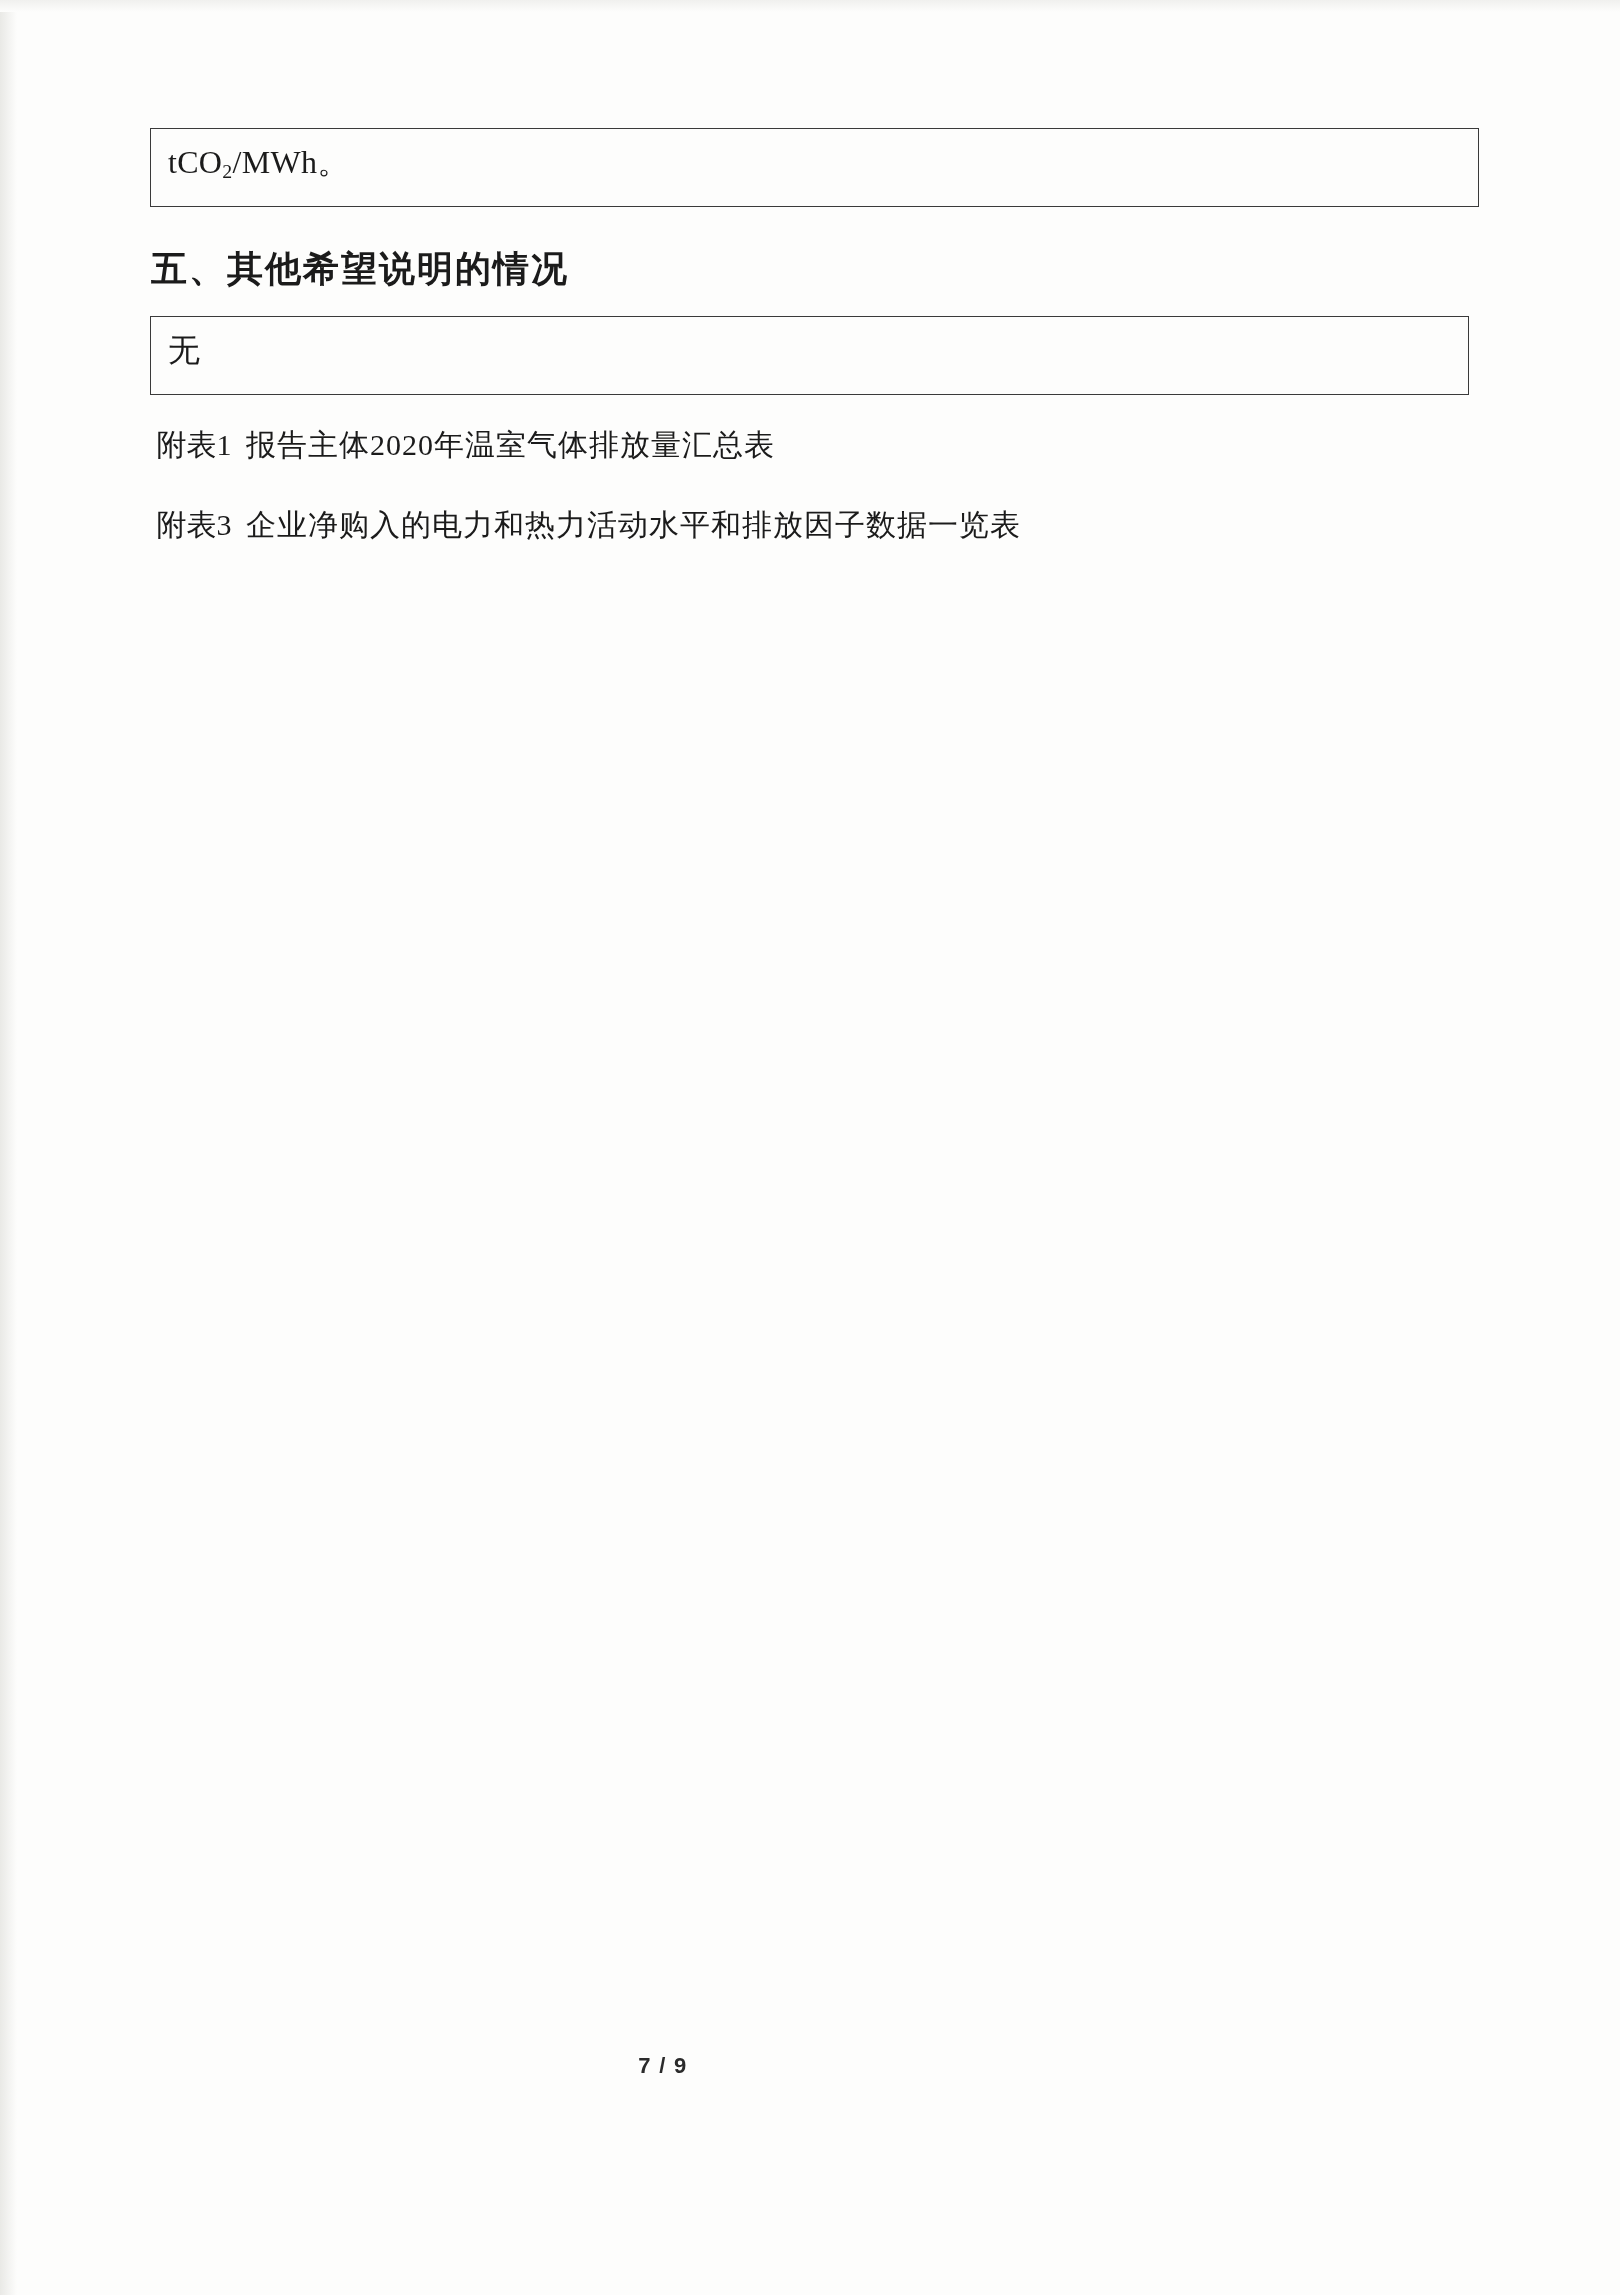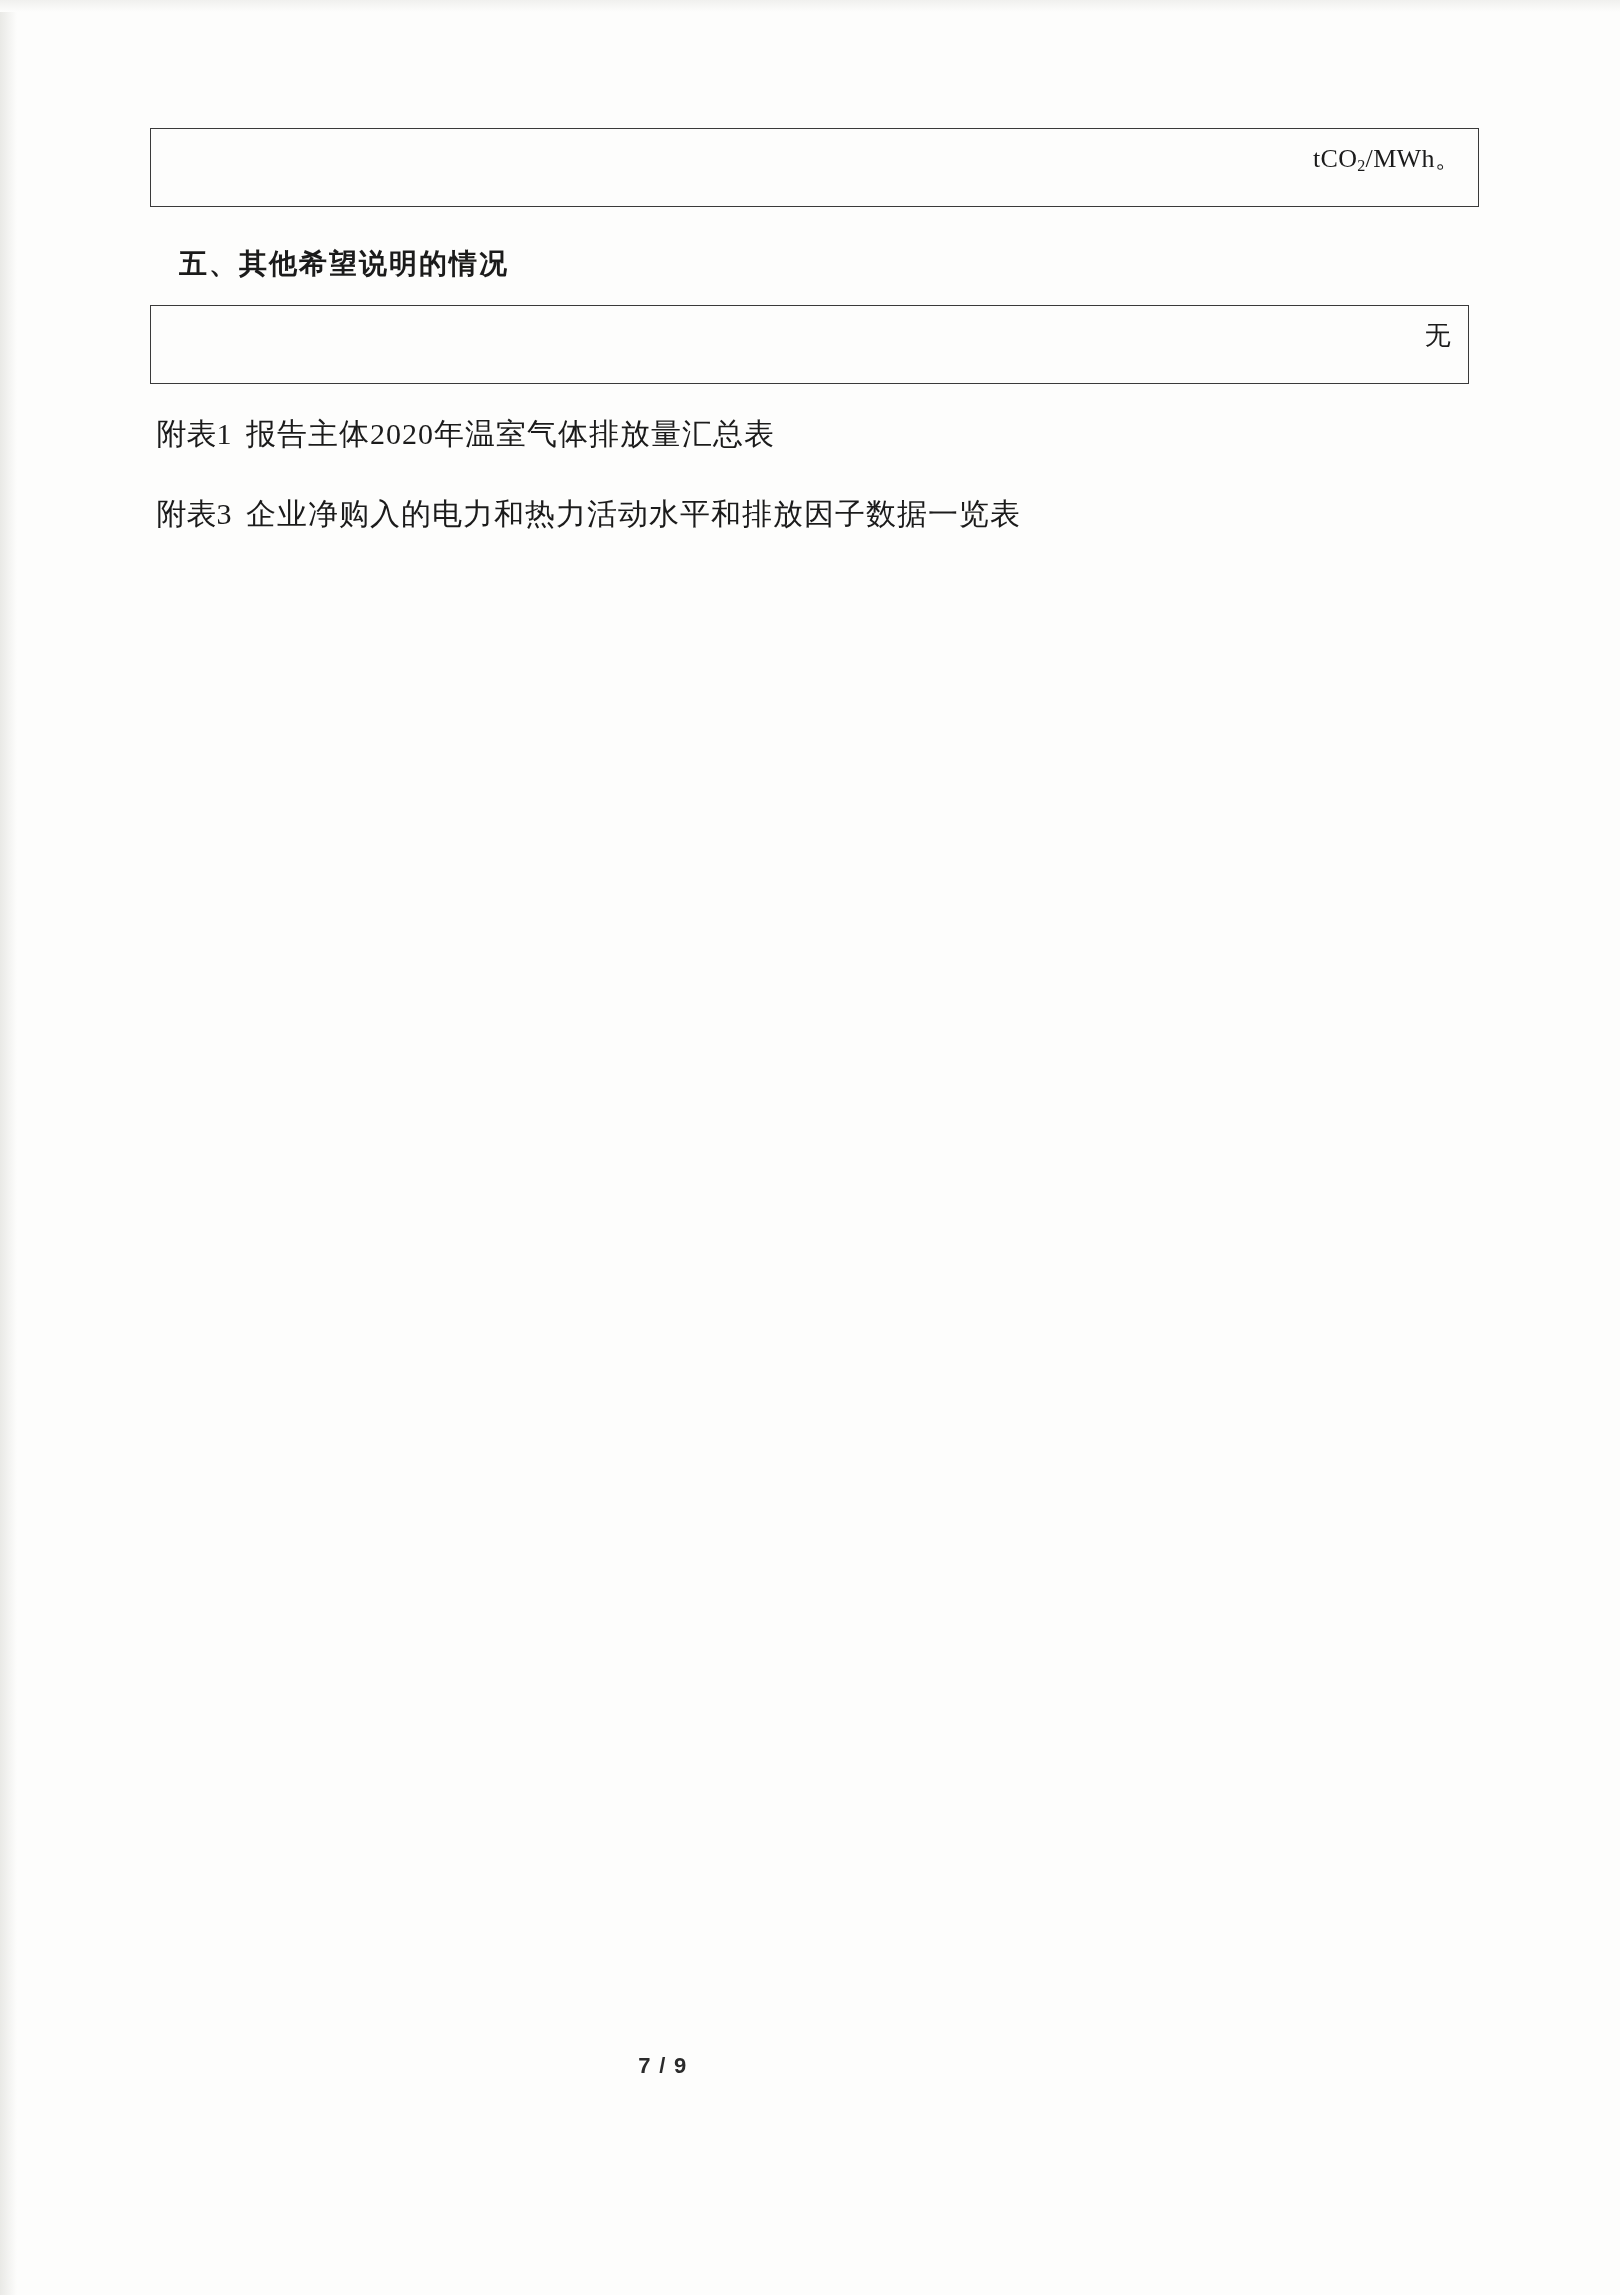--- a/index.html
+++ b/index.html
@@ -35,39 +35,38 @@
   .content {
     position: absolute;
     left: 150px;
     top: 128px;
     width: 1333px;
   }
   .boxrow {
     border: 1.3px solid #3a3a3a;
     box-sizing: border-box;
     padding: 14.4px 17px 17px 17px;
-    font-size: 26px;
+    font-size: 32px;
     line-height: 1.2;
     letter-spacing: 0.3px;
-    text-align: right;
   }
   .box-1 {
     width: 1329px;
     height: 79px;
   }
   .box-2 {
     width: 1319px;
     height: 79px;
     margin-top: 6.6px;
   }
   .heading {
-    font-size: 28px;
+    font-size: 36px;
     font-weight: bold;
     letter-spacing: 2px;
-    margin: 38px 0 22px 29px;
+    margin: 38px 0 22px 1px;
     font-family: "Liberation Sans", "DejaVu Sans", sans-serif;
   }
   .attach-list {
     margin-top: 30px;
   }
   .attach-item {
     font-size: 30px;
     letter-spacing: 1px;
     margin: 0 0 39px 6.6px;
     white-space: nowrap;

